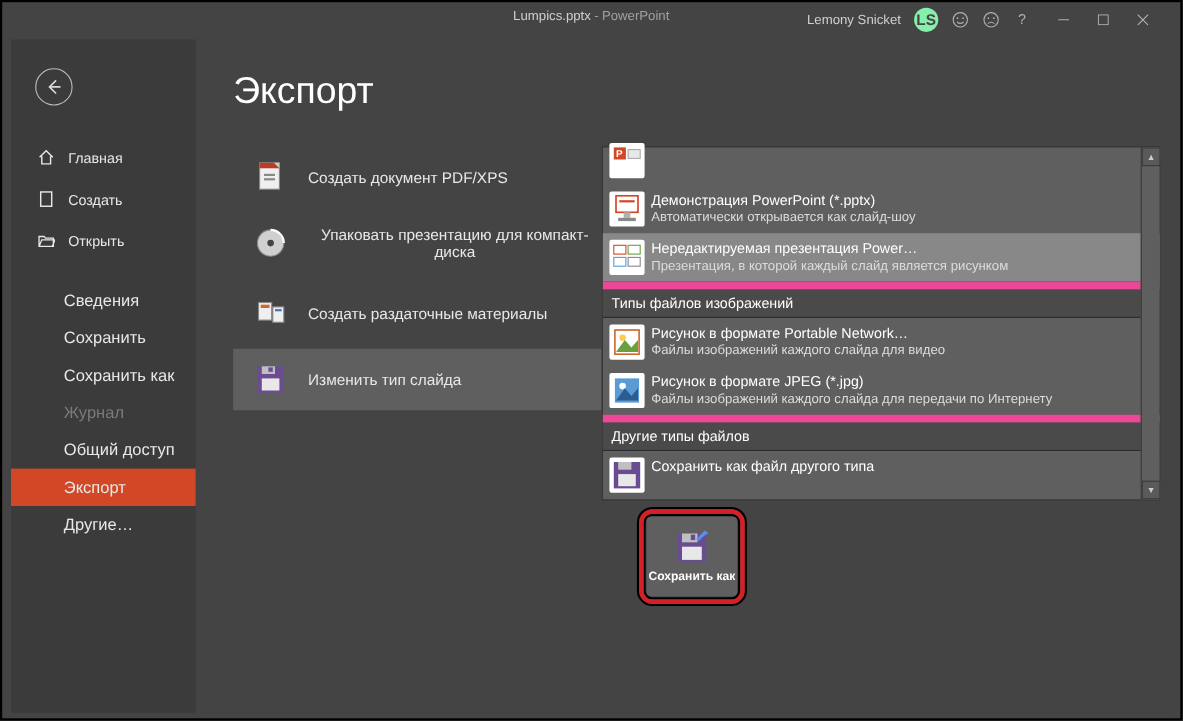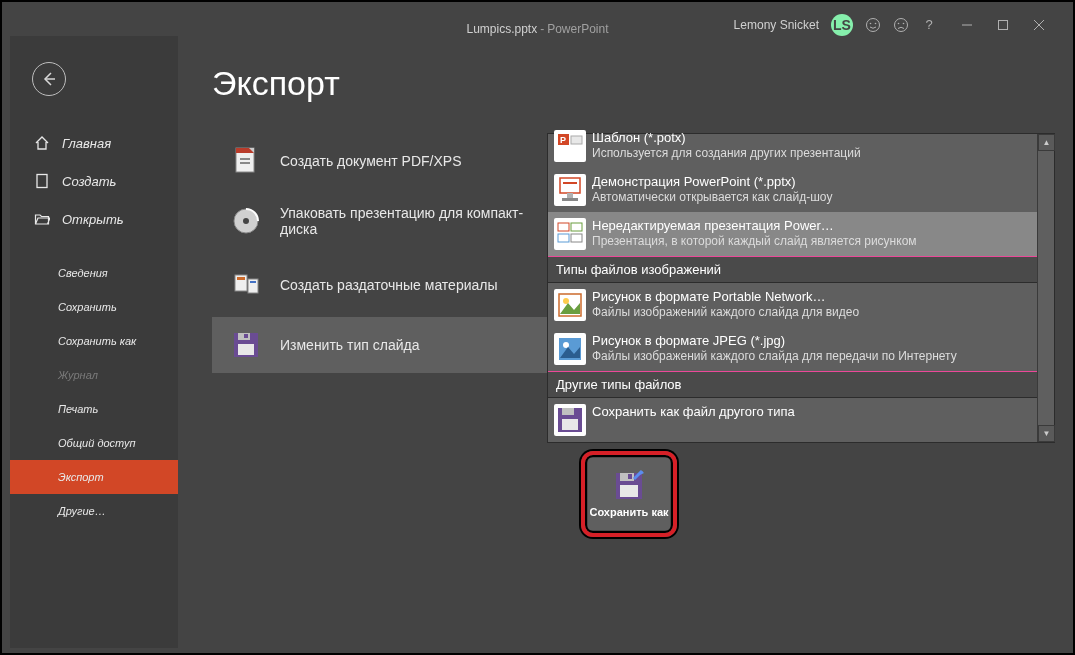--- a/index.html
+++ b/index.html
@@ -1,62 +1,62 @@
 <!DOCTYPE html>
 <html><head>
 <meta charset="utf-8">
 <style>
 * { margin: 0; padding: 0; box-sizing: border-box; font-family: "Segoe UI", sans-serif; }
 body { background: #1a1a1a; width: 1075px; height: 655px; overflow: hidden; }
 .wrapper { width: 1075px; height: 655px; position: relative; border: 2px solid #000; background: #444; }
 .window { position: absolute; top: 5px; left: 8px; width: 1055px; height: 641px; background: #444; }
 
-.titlebar { height: 29px; display: flex; align-items: flex-end; color: #d0d0d0; font-size: 12px; }
+.titlebar { height: 29px; display: flex; align-items: flex-start; color: #d0d0d0; font-size: 12px; }
 .title-text { position: absolute; left: 50%; transform: translateX(-50%); display: flex; align-items: center; gap: 3px; }
 .title-dim { color: #a0a0a0; }
 .user-area { margin-left: auto; display: flex; align-items: center; gap: 12px; padding-right: 8px; }
 .user-name { font-size: 12px; }
 .avatar { width: 22px; height: 22px; border-radius: 50%; background: #86efac; color: #444; font-size: 14px; display: flex; align-items: center; justify-content: center; font-weight: 600; }
 .titlebar-icon { width: 16px; height: 16px; display: flex; align-items: center; justify-content: center; color: #b0b0b0; cursor: pointer; }
 .win-controls { display: flex; gap: 20px; padding: 0 10px; }
 
 .body { display: flex; height: calc(100% - 29px); }
 
-.sidebar { width: 168px; background: #3b3b3b; padding-top: 26px; font-style: italic; }
+.sidebar { width: 168px; background: #3b3b3b; padding-top: 26px; }
 .back-btn { width: 34px; height: 34px; border: 1px solid #bdbdbd; border-radius: 50%; margin-left: 22px; margin-bottom: 28px; display: flex; align-items: center; justify-content: center; color: #d8d8d8; cursor: pointer; }
 .nav-item { height: 38px; display: flex; align-items: center; padding-left: 24px; color: #e8e8e8; font-size: 13px; cursor: pointer; gap: 12px; }
-.nav-item.sub { padding-left: 48px; height: 34px; font-size: 11px; }
+.nav-item.sub { padding-left: 48px; height: 34px; font-size: 15px; }
 .nav-item.disabled { color: #7a7a7a; cursor: default; }
 .nav-item.active { background: #d24726; }
 .nav-icon { width: 16px; height: 16px; flex-shrink: 0; }
 .nav-gap { height: 18px; }
 
 .main { flex: 1; background: #444; padding: 28px 0 0 34px; display: flex; flex-direction: column; }
 .page-title { color: #fff; font-size: 34px; font-weight: 300; margin-bottom: 30px; }
 .content { display: flex; flex: 1; }
 
-.export-menu { width: 335px; }
+.export-menu { width: 335px; text-align: center; }
 .exp-item { height: 56px; display: flex; align-items: center; gap: 18px; padding-left: 18px; color: #e8e8e8; font-size: 14px; cursor: pointer; }
 .exp-item.tall { height: 64px; }
 .exp-item.active { background: #5f5f5f; }
 .exp-icon { width: 32px; height: 32px; flex-shrink: 0; }
 
 .right-col { flex: 1; margin-right: 10px; display: flex; flex-direction: column; }
 .file-panel { background: #5f5f5f; border: 1px solid #2c2c2c; position: relative; }
 .scroll-track { position: absolute; right: 0; top: 0; bottom: 0; width: 17px; background: #5f5f5f; border-left: 1px solid #3a3a3a; }
 .scroll-btn { width: 17px; height: 17px; background: #5a5a5a; display: flex; align-items: center; justify-content: center; border: 1px solid #3a3a3a; color: #ccc; font-size: 8px; }
 .scroll-btn.bot { position: absolute; bottom: 0; }
 
 .ft-item { display: flex; padding: 6px 20px 6px 6px; gap: 6px; cursor: pointer; }
 .ft-item.selected { background: #888; }
 .ft-icon { width: 32px; height: 32px; flex-shrink: 0; background: #fff; border-radius: 2px; }
 .ft-text { flex: 1; }
 .ft-title { color: #fff; font-size: 13px; line-height: 16px; }
 .ft-desc { color: #dcdcdc; font-size: 12px; line-height: 15px; }
-.ft-header { background: #4a4a4a; color: #fff; font-size: 13px; padding: 5px 8px; border-top: 1px solid #ec4899; border-bottom: 1px solid #2c2c2c; }
+.ft-header { background: #4a4a4a; color: #fff; font-size: 13px; padding: 5px 8px; border-top: 7px solid #ec4899; border-bottom: 1px solid #2c2c2c; }
 
 .save-btn { width: 84px; height: 74px; background: #5f5f5f; margin: 14px 0 0 40px; display: flex; flex-direction: column; align-items: center; justify-content: center; gap: 4px; cursor: pointer; border: 1px solid #4a4a4a; position: relative; }
 .save-btn-icon { width: 32px; height: 32px; }
 .save-btn-label { color: #fff; font-size: 11px; text-align: center; line-height: 13px; font-weight: 600; }
 .highlight { position: absolute; border: 4px solid #d62027; border-radius: 12px; pointer-events: none; box-shadow: 0 0 0 2px #000 inset, 0 0 0 2px #000; }
 </style>
 </head>
 <body>
 
 <div class="wrapper">
@@ -149,23 +149,20 @@
             <div class="nav-item sub">
               <span>Сохранить</span>
             </div>
             <div class="nav-item sub">
               <span>Сохранить как</span>
             </div>
             <div class="nav-item sub disabled">
               <span>Журнал</span>
             </div>
             <div class="nav-item sub">
-              <span>Печать</span>
-            </div>
-            <div class="nav-item sub">
               <span>Общий доступ</span>
             </div>
             <div class="nav-item sub active">
               <span>Экспорт</span>
             </div>
             <div class="nav-item sub">
               <span>Другие…</span>
             </div>
           </div>
   </div>
@@ -217,24 +214,20 @@
             <div class="scroll-btn">▲</div>
             <div class="scroll-btn bot">▼</div>
           </div>
         <div class="ft-item" style="padding-top: 0px; margin-top: -4px;">
                   <div class="ft-icon"><svg viewBox="0 0 32 32" width="32" height="32">
                       <rect x="2" y="2" width="28" height="28" fill="#fff"></rect>
                       <rect x="4" y="4" width="11" height="11" fill="#d24726"></rect>
                       <text x="9" y="13" font-size="9" text-anchor="middle" fill="#fff" font-weight="bold">P</text>
                       <rect x="17" y="6" width="11" height="8" fill="#e8e8e8" stroke="#aaa"></rect>
                     </svg></div>
-      <div class="ft-text">
-        <div class="ft-title">Шаблон (*.potx)</div>
-        <div class="ft-desc">Используется для создания других презентаций</div>
-      </div>
                 </div>
                 <div class="ft-item">
                   <div class="ft-icon"><svg viewBox="0 0 32 32" width="32" height="32">
                       <rect x="2" y="2" width="28" height="28" fill="#fff"></rect>
                       <rect x="6" y="4" width="20" height="15" fill="#fff" stroke="#d24726" stroke-width="1.5"></rect>
                       <rect x="9" y="8" width="14" height="2" fill="#d24726"></rect>
                       <rect x="13" y="19" width="6" height="5" fill="#b0b0b0"></rect>
                       <rect x="8" y="24" width="16" height="3" fill="#888"></rect>
                     </svg></div>
       <div class="ft-text">

